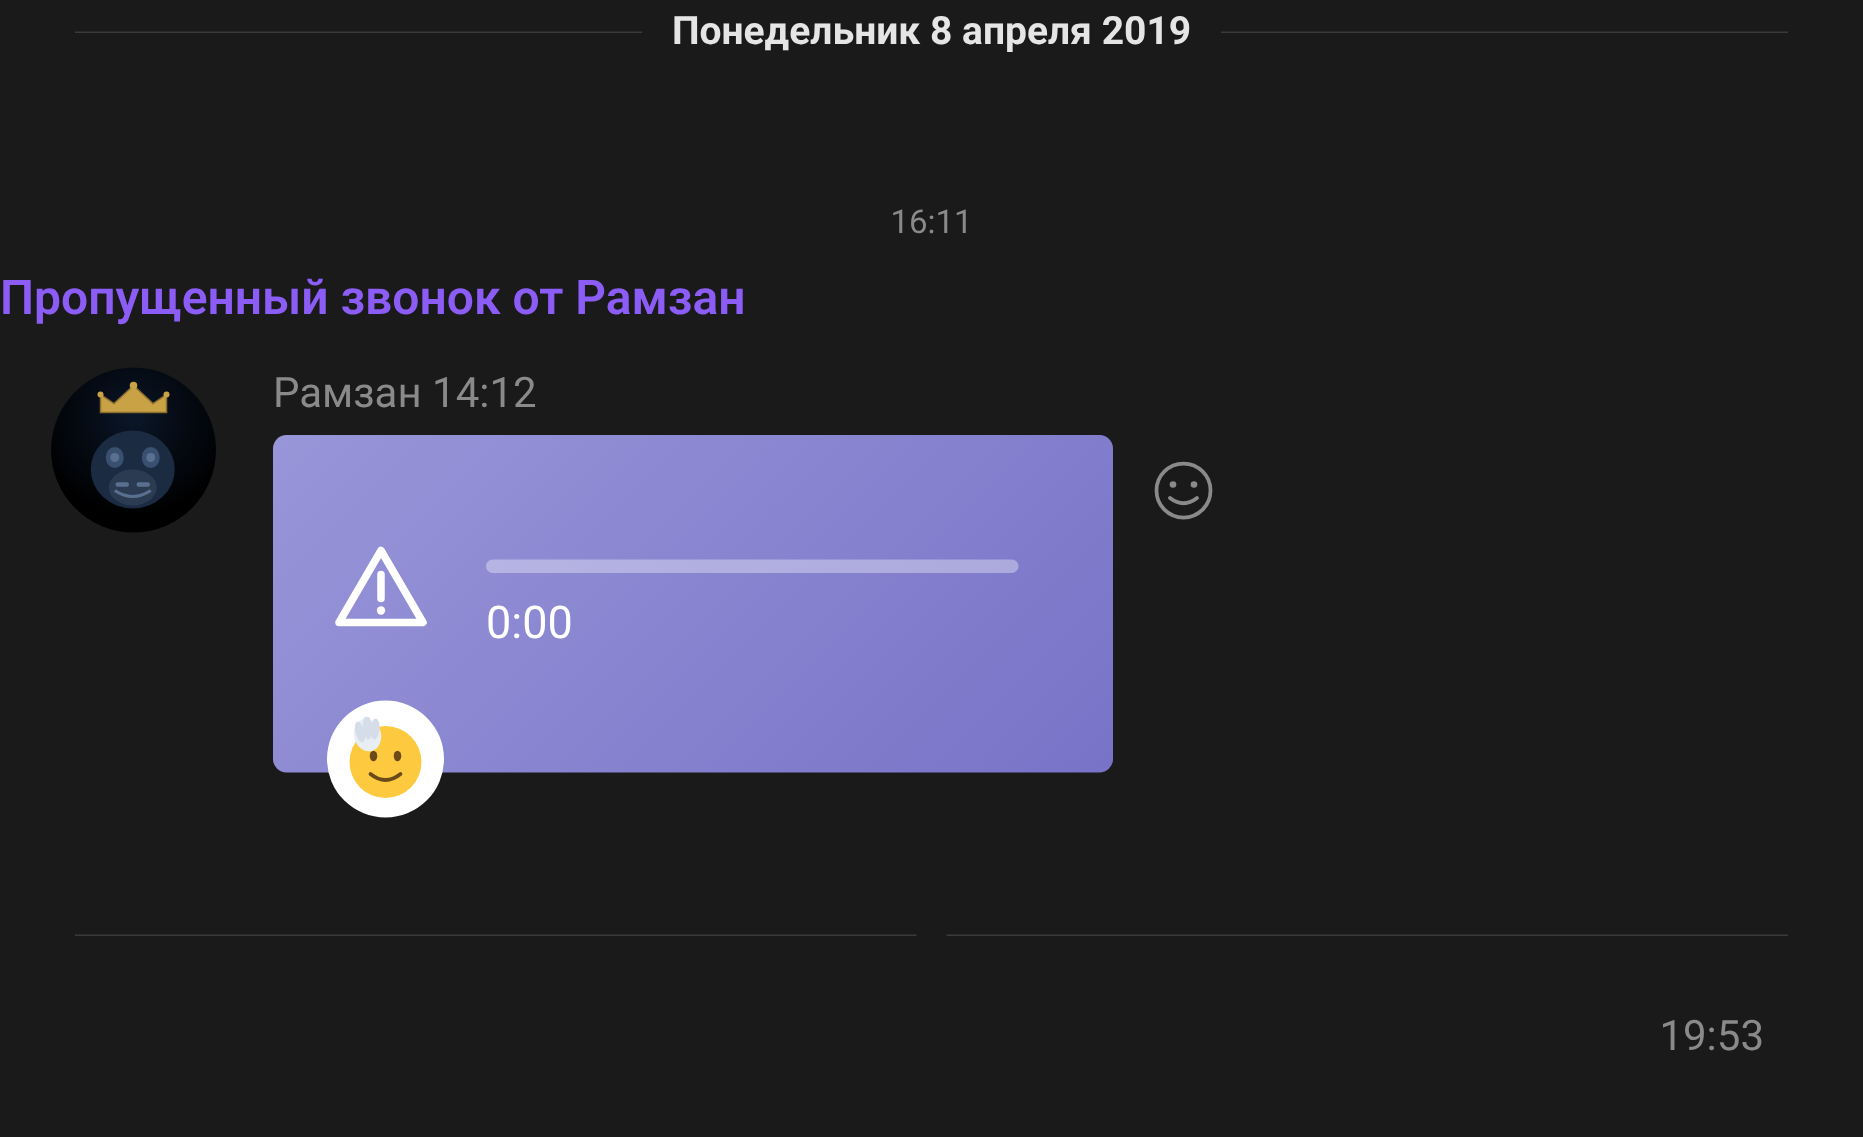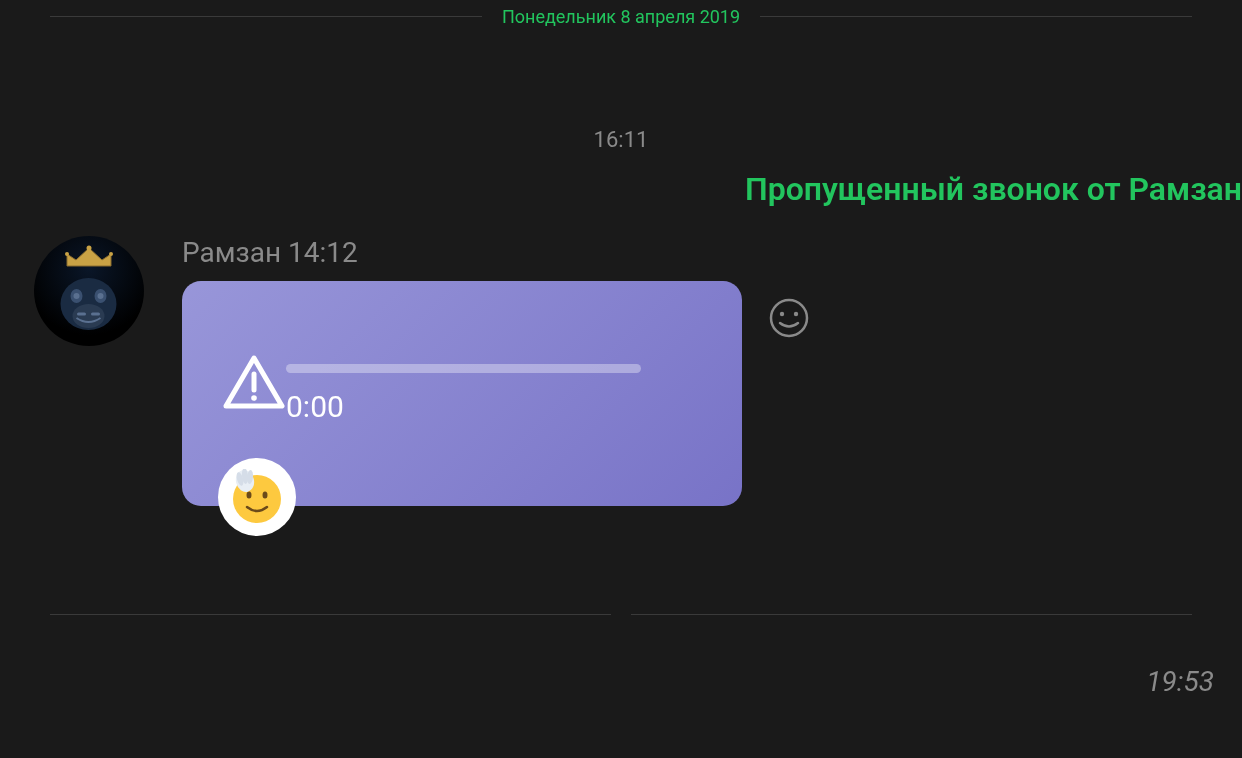--- a/index.html
+++ b/index.html
@@ -21,33 +21,33 @@
       gap: 20px;
       padding: 0 50px;
       margin-top: 6px;
     }
     .divider-line {
       flex: 1;
       height: 1px;
       background: #3a3a3a;
     }
     .divider-text {
-      color: #22c55e;
-      font-size: 18px;
-      font-weight: 400;
+      color: #e5e5e5;
+      font-size: 26px;
+      font-weight: 700;
     }
     .time-label {
       text-align: center;
       color: #8a8a8a;
       font-size: 22px;
       margin-top: 100px;
     }
     .missed-call {
-      text-align: right;
-      color: #22c55e;
+      text-align: left;
+      color: #8b5cf6;
       font-size: 32px;
       font-weight: 600;
       margin-top: 18px;
     }
     .message-row {
       display: flex;
       align-items: flex-start;
       padding: 0 34px;
       margin-top: 28px;
       position: relative;
@@ -81,27 +81,28 @@
       margin-left: 38px;
       flex: 1;
     }
     .sender-line {
       color: #8a8a8a;
       font-size: 28px;
       margin-bottom: 12px;
     }
     .voice-bubble {
       background: linear-gradient(135deg, #9896d9 0%, #7873c7 100%);
-      border-radius: 19px;
+      border-radius: 9px;
       width: 560px;
       height: 225px;
       padding: 40px 40px;
       position: relative;
       display: flex;
       align-items: center;
+      gap: 38px;
     }
     .warning-icon {
       width: 64px;
       height: 56px;
       flex-shrink: 0;
       margin-top: -24px;
     }
     .voice-content {
       flex: 1;
       display: flex;
@@ -142,23 +143,22 @@
       margin-top: 16px;
       cursor: pointer;
     }
     .date-divider-bottom {
       margin-top: 108px;
     }
     .bottom-time {
       text-align: right;
       color: #8a8a8a;
       font-size: 28px;
-      padding-right: 28px;
+      padding-right: 66px;
       margin-top: 50px;
-      font-style: italic;
     }
   </style>
 </head>
 <body>
 
 <div class="date-divider">
   <div class="divider-line"></div>
   <span class="divider-text">Понедельник 8 апреля 2019</span>
   <div class="divider-line"></div>
 </div>

